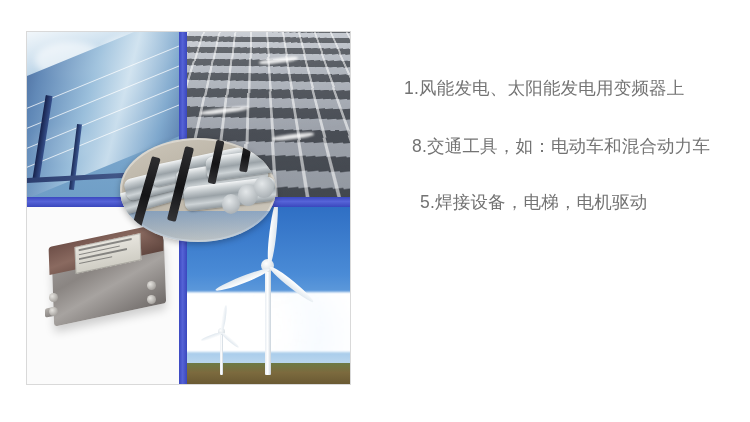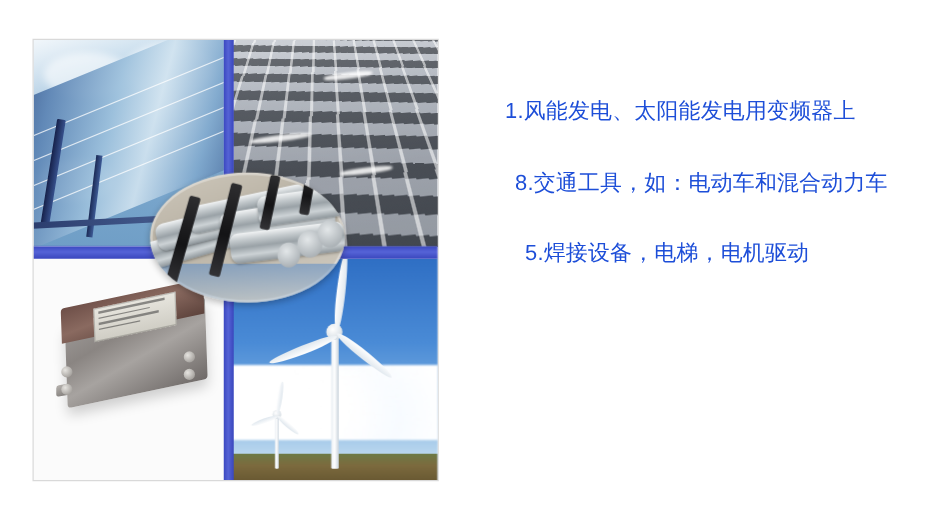--- a/index.html
+++ b/index.html
@@ -139,21 +139,21 @@
   }
   .strap{
     position:absolute;background:linear-gradient(180deg,#2e2e30,#141416 55%,#333336);
     border-radius:2px;
   }
   .oval-sky{position:absolute;left:0;bottom:0;width:100%;height:30%;background:linear-gradient(180deg,rgba(90,140,200,.55),rgba(140,180,220,.25));}
 
   
   .textblock{position:absolute;left:380px;top:78px;width:340px;}
   .line{
-    color:#1d4ed8;
+    color:#737373;
     font-size:17.5px;
     line-height:1.25;
     letter-spacing:.2px;
     white-space:nowrap;
   }
   .l1{margin-left:24px;margin-bottom:36px;}
   .l2{margin-left:32px;margin-bottom:34px;}
   .l3{margin-left:40px;}
 </style>
 </head>

